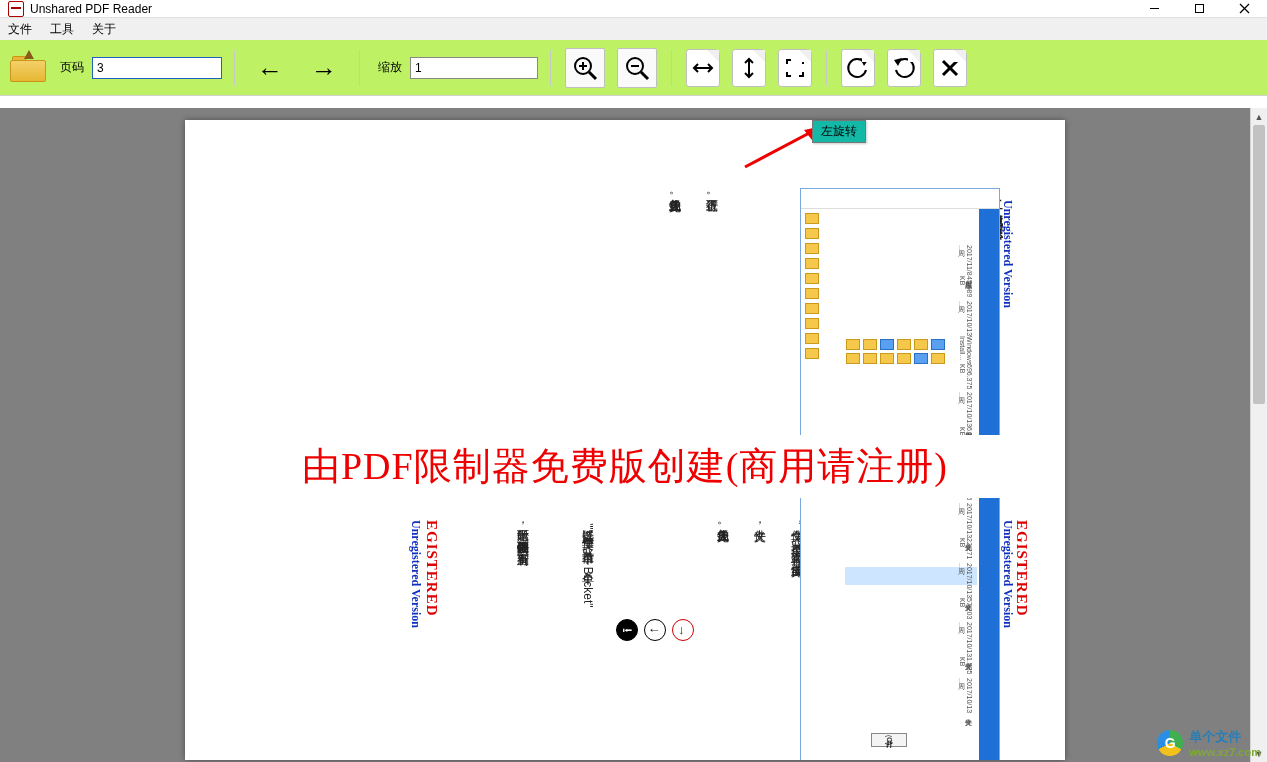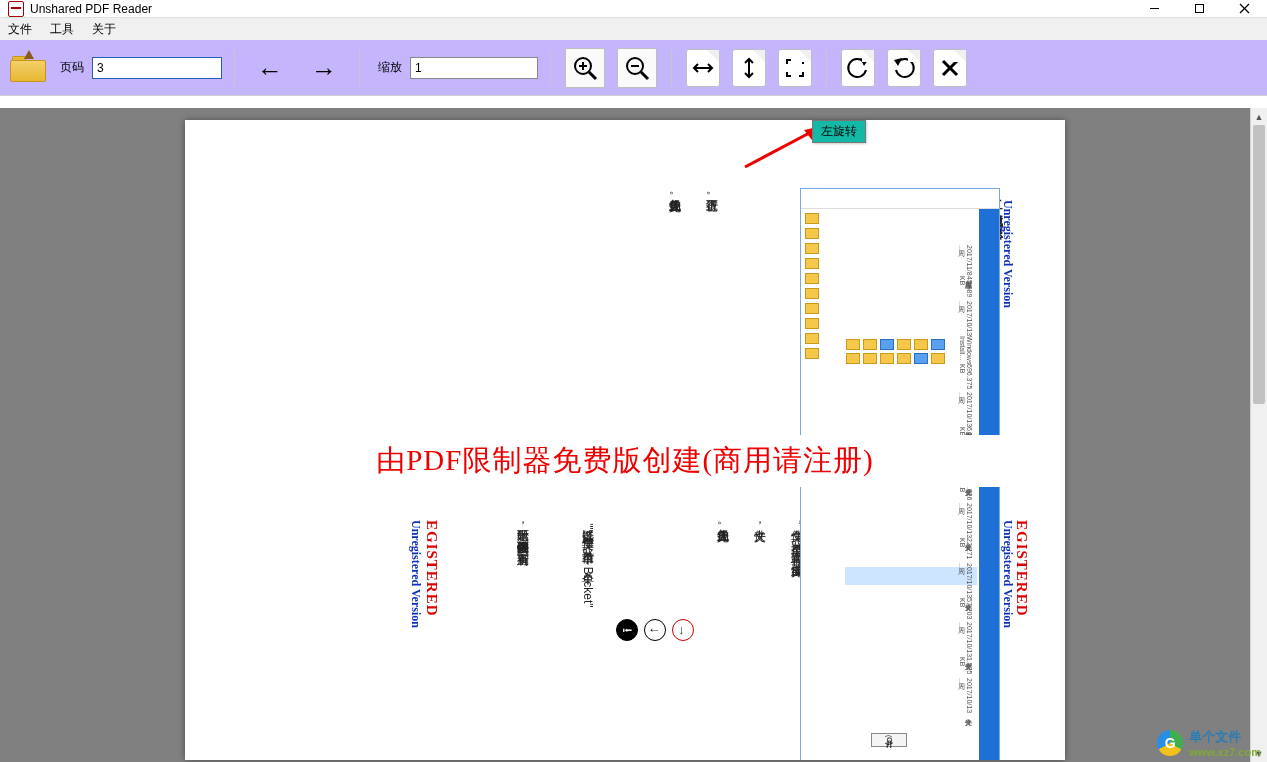--- a/index.html
+++ b/index.html
@@ -11,21 +11,21 @@
 .title-icon::after { content: ""; position: absolute; left: 2px; right: 2px; top: 5px; height: 2px; background: #a00; }
 .title-text { flex: 1; font-size: 12px; color: #000; }
 .win-controls { display: flex; height: 100%; }
 .win-btn { width: 45px; height: 100%; display: flex; align-items: center; justify-content: center; cursor: pointer; }
 
 
 .menu-bar { height: 22px; background: #f0f0f0; display: flex; align-items: center; padding: 0 8px; gap: 18px; font-size: 12px; }
 .menu-item { cursor: pointer; }
 
 
-.toolbar { height: 56px; background: #c4b5fd; display: flex; align-items: center; padding: 0 10px; gap: 8px; border-bottom: 1px solid #d0d0d0; }
+.toolbar { height: 56px; background: #bef264; display: flex; align-items: center; padding: 0 10px; gap: 8px; border-bottom: 1px solid #d0d0d0; }
 .folder-icon { width: 36px; height: 28px; position: relative; }
 .folder-body { position: absolute; bottom: 0; width: 36px; height: 22px; background: linear-gradient(#f4d06a, #e6b733); border-radius: 2px; border: 1px solid #c8941a; }
 .folder-tab { position: absolute; top: 2px; left: 2px; width: 14px; height: 6px; background: #e6b733; border-radius: 2px 2px 0 0; border: 1px solid #c8941a; border-bottom: none; }
 .folder-arrow { position: absolute; left: 14px; top: -4px; width: 0; height: 0; border-left: 5px solid transparent; border-right: 5px solid transparent; border-bottom: 9px solid #8a5a1a; }
 .page-label { font-size: 12px; margin-left: 6px; }
 .page-input { width: 130px; height: 22px; border: 1px solid #2060c0; padding: 0 4px; font-size: 12px; }
 .zoom-label { font-size: 12px; margin-left: 6px; }
 .zoom-input { width: 128px; height: 22px; border: 1px solid #888; padding: 0 4px; font-size: 12px; }
 .tool-sep { width: 1px; height: 36px; background: #c8c8c8; margin: 0 4px; }
 
@@ -57,21 +57,21 @@
 .ex-fold { width:14px; height:11px; background:#f5c84c; border:1px solid #cc9a1a; }
 .ex-thumbs { position:absolute; left:45px; top:150px; width:115px; display:flex; flex-wrap:wrap; gap:3px; }
 .ex-th { width:14px; height:11px; background:#f5c84c; border:1px solid #cc9a1a; }
 .ex-th.b { background:#5aa0f0; border-color:#2a70c0; }
 .ex-list { position:absolute; left:44px; right:22px; top:265px; bottom:60px; font-size:7px; color:#555; writing-mode:vertical-rl; display:flex; flex-direction:row-reverse; gap:3px; padding:4px; }
 .ex-row { display:flex; justify-content:space-between; height:100%; }
 .ex-btn { position:absolute; bottom:30px; left:70px; width:36px; height:14px; border:1px solid #888; background:#f4f4f4; font-size:7px; display:flex; align-items:center; justify-content:center; writing-mode:vertical-rl; }
 .ex-sel { position:absolute; left:44px; right:22px; top:378px; height:18px; background:#cde5ff; }
 
 
-.wm-big { position:absolute; left:0; right:0; top:315px; text-align:center; font-family:"SimSun","KaiTi",serif; font-size:29px; color:#e00; letter-spacing:1px; background:#fff; padding:6px 0; }
+.wm-big { position:absolute; left:0; right:0; top:315px; text-align:center; font-family:"SimSun","KaiTi",serif; font-size:38px; color:#e00; letter-spacing:1px; background:#fff; padding:6px 0; }
 .wm-side { position:absolute; writing-mode:vertical-rl; font-family:serif; font-weight:bold; }
 .wm-blue { color:#1030c0; font-size:12px; }
 .wm-red { color:#d00; font-size:15px; letter-spacing:1px; }
 
 
 .tooltip { position:absolute; left:812px; top:120px; background:#14b8a6; border:1px solid #777; padding:2px 8px; font-size:12px; box-shadow:1px 1px 2px rgba(0,0,0,.2); z-index:5; }
 .red-arrow { position:absolute; left:740px; top:122px; width:90px; height:50px; z-index:4; }
 
 
 .vscroll { width:17px; background:#f0f0f0; display:flex; flex-direction:column; border-left:1px solid #d4d4d4; }

